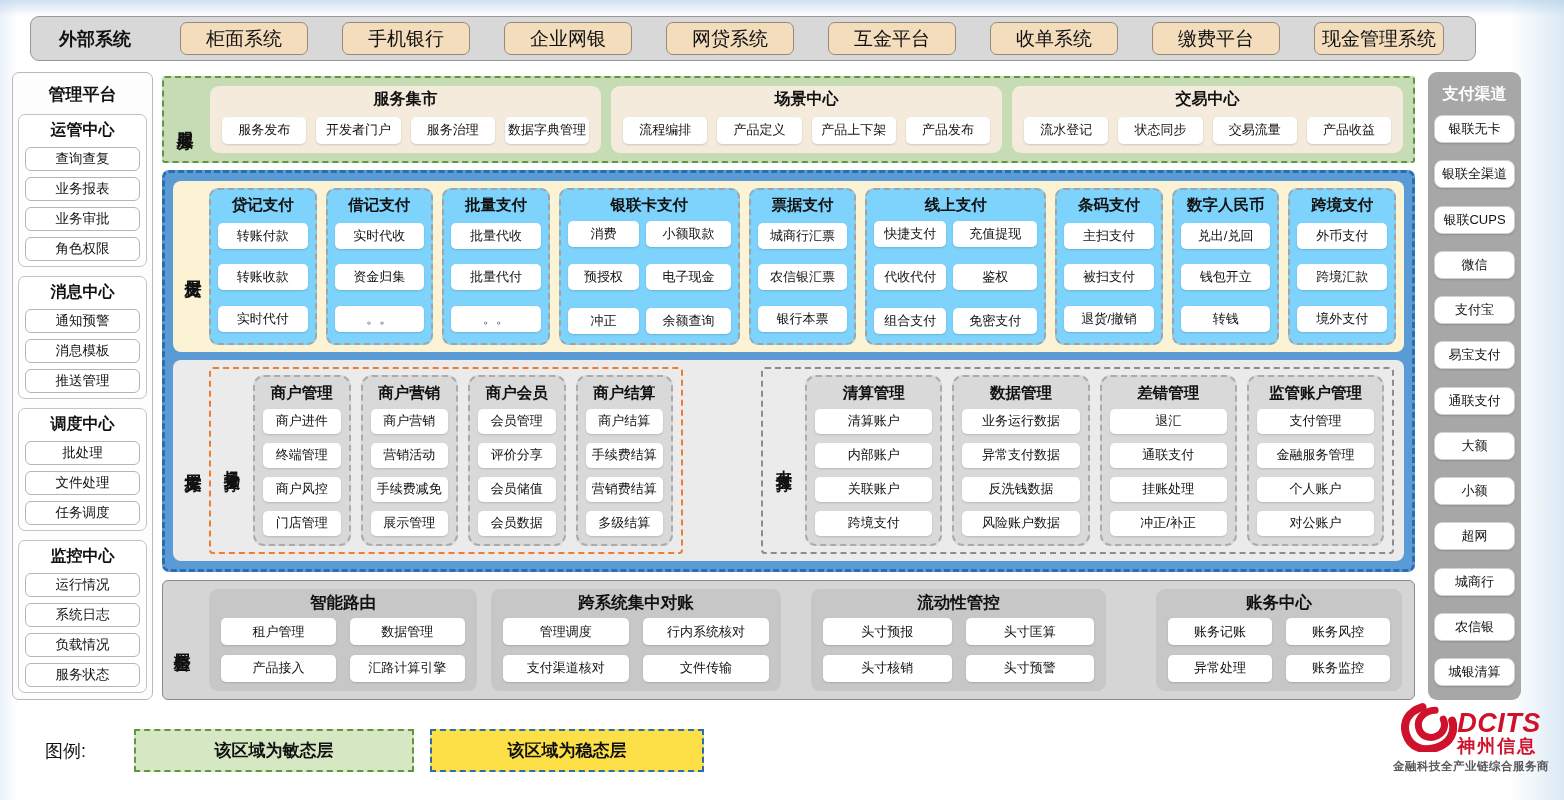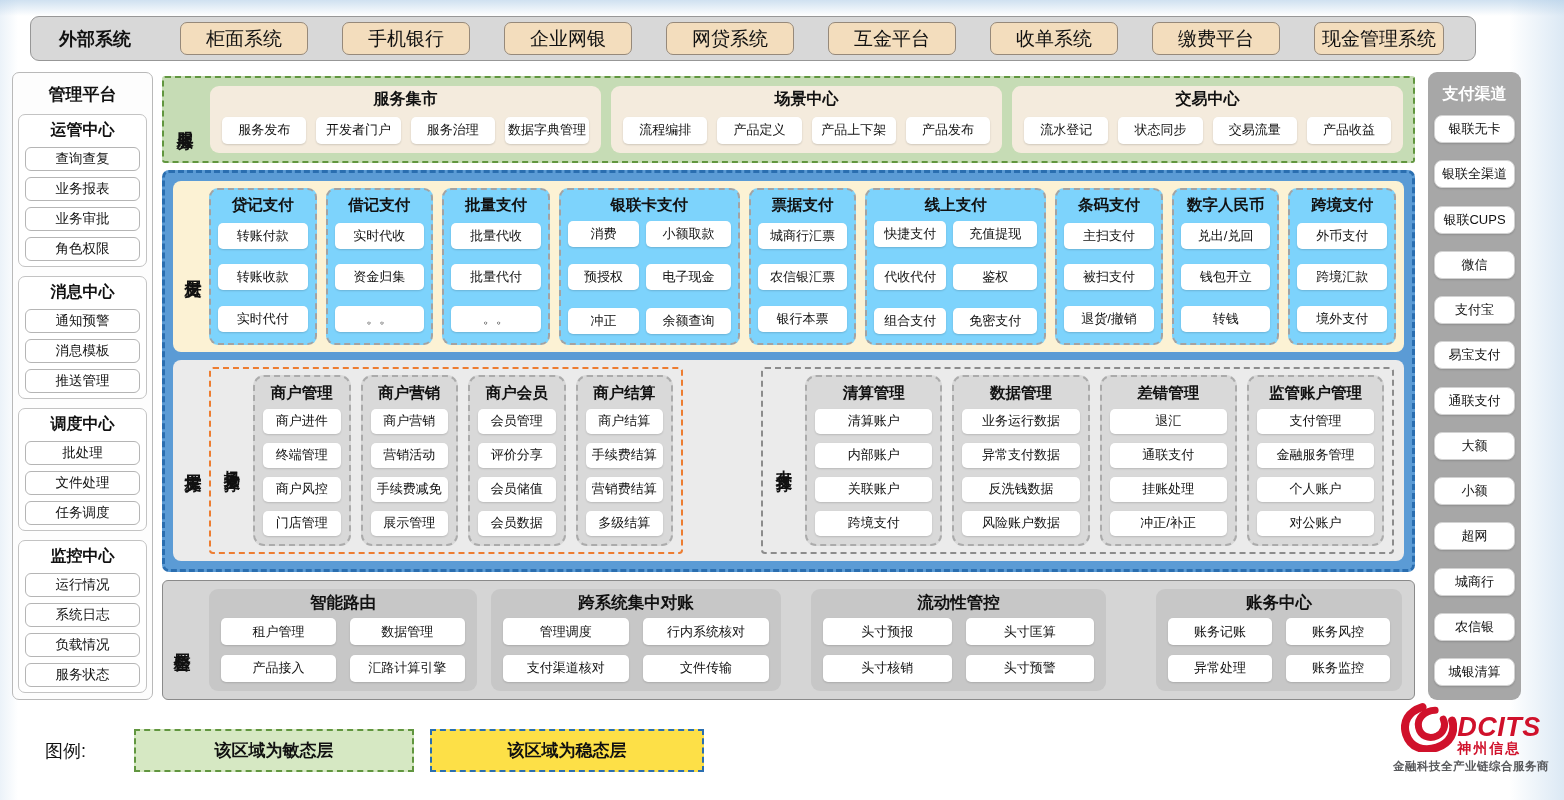--- a/index.html
+++ b/index.html
@@ -106,21 +106,21 @@
   .leg-box{width:280px; height:43px; display:flex; align-items:center; justify-content:center;
     font-size:17px; font-weight:bold;}
   .leg-green{background:#d6e8c3; border:2px dashed #61963f; margin-left:32px;}
   .leg-blue{background:#fde047; border:2px dashed #2a6eb0; width:274px;}
 
   
   .logo{left:1388px; top:702px; width:166px; display:flex; flex-direction:column; align-items:center;}
   .logo-row{display:flex; align-items:flex-end; }
   .logo-txt{display:flex; flex-direction:column; line-height:1.05;}
   .logo-en{color:#d0112b; font-size:27px; font-weight:800; font-style:italic; letter-spacing:0.5px;}
-  .logo-cn{color:#d0112b; font-size:14px; font-weight:bold; letter-spacing:2px;}
+  .logo-cn{color:#d0112b; font-size:18px; font-weight:bold; letter-spacing:2px;}
   .logo-tag{font-size:11.5px; font-weight:bold; color:#58595c; letter-spacing:0.5px; margin-top:3px; white-space:nowrap;}
 </style>
 </head>
 <body>
 
 <div class="abs topbar">
   <div class="topbar-label">外部系统</div>
   <div class="topbar-items">
     <div class="tb">柜面系统</div>
     <div class="tb">手机银行</div>

